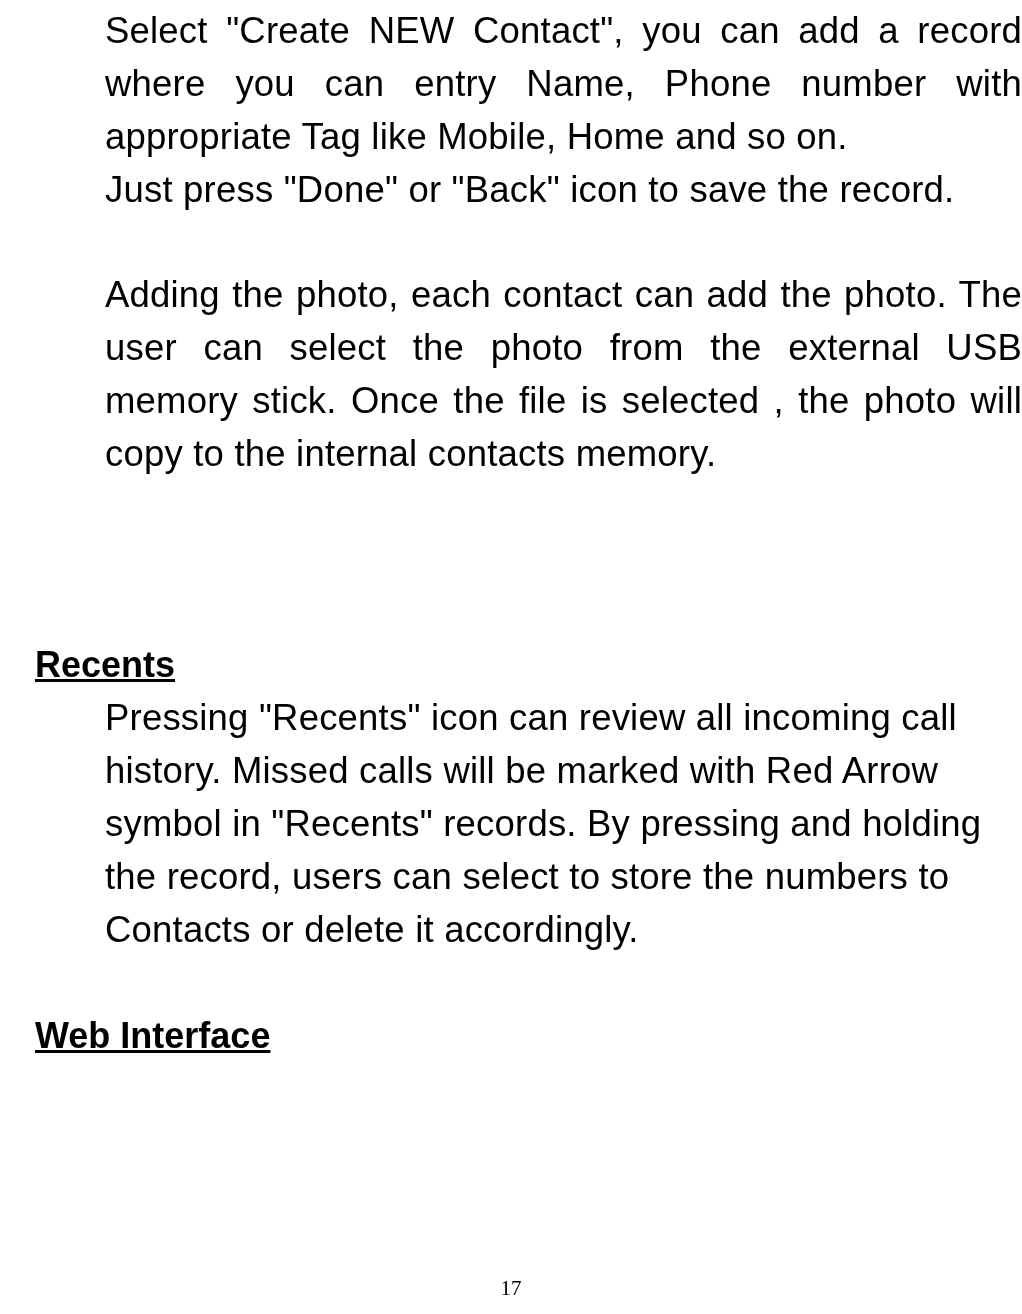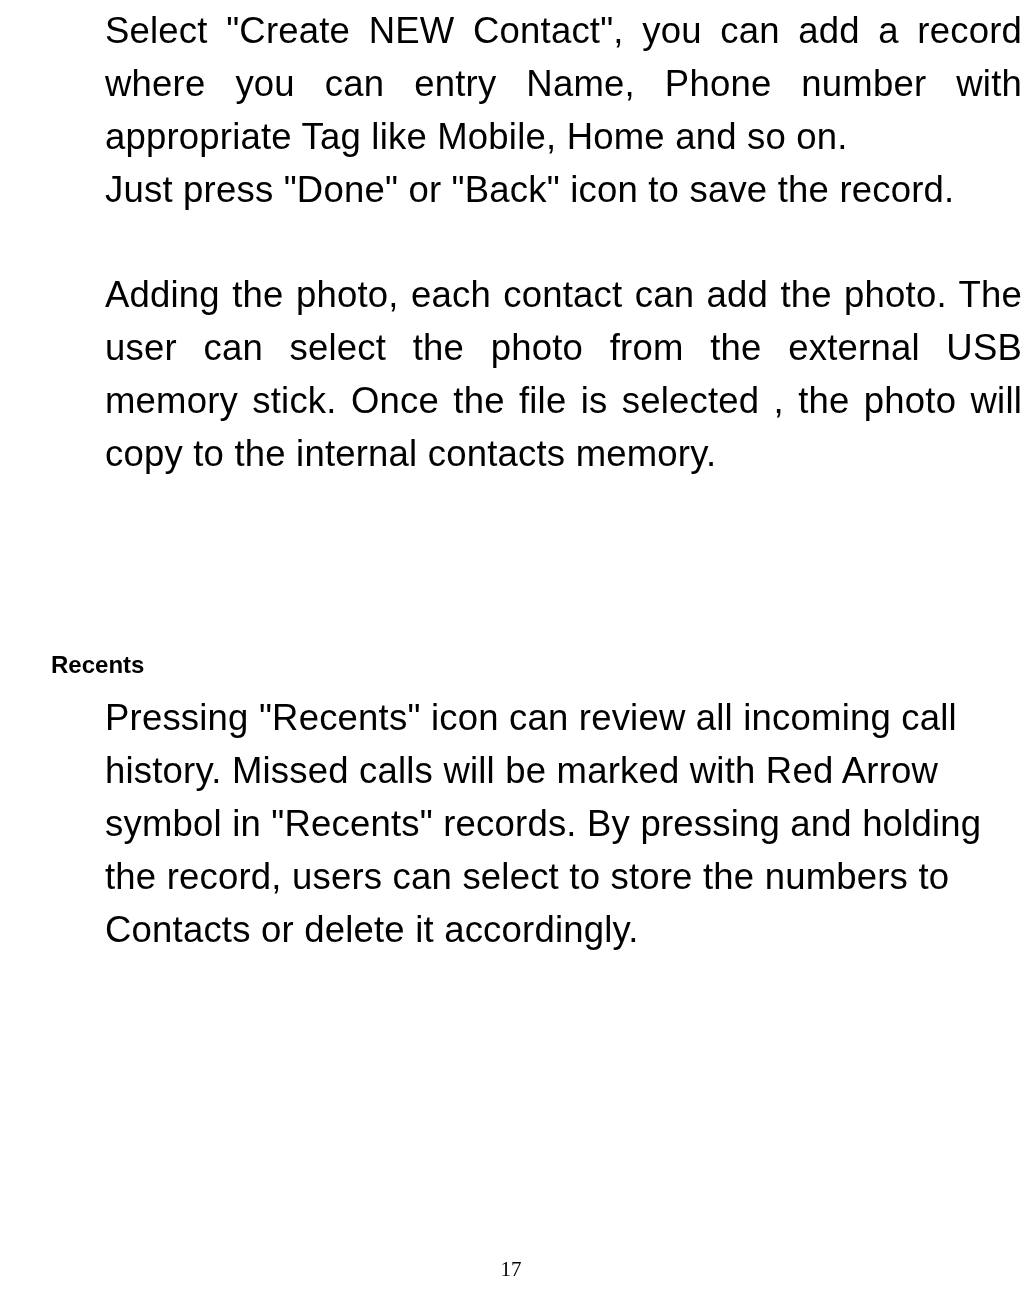--- a/index.html
+++ b/index.html
@@ -28,29 +28,30 @@
     margin-right: 0;
     font-size: 36.5px;
     line-height: 53px;
     text-align: justify;
     text-justify: inter-word;
     letter-spacing: 0.2px;
   }
   .gap-small { height: 52px; }
   .gap-med   { height: 106px; }
   .heading {
-    margin-left: 16px;
-    font-size: 24px;
+    margin-left: 0;
+    font-size: 36px;
     font-weight: bold;
     line-height: 53px;
+    text-decoration: underline;
   }
   .gap-head  { height: 53px; }
   .page-num {
     position: absolute;
-    bottom: 32px;
+    bottom: 13px;
     left: 0;
     width: 1022px;
     text-align: center;
     font-size: 21px;
     font-family: "Times New Roman", Times, serif;
     color: #000000;
   }
 </style>
 </head>
 <body>
@@ -68,17 +69,18 @@
     <div class="gap-small"></div>
 
 
     <div class="gap-med"></div>
 
     <div class="heading">Recents</div>
     <div class="para" style="text-align:left;">Pressing "Recents" icon can review all incoming call history. Missed calls will be marked with Red Arrow symbol in "Recents" records. By pressing and holding the record, users can select to store the numbers to Contacts or delete it accordingly.</div>
 
     <div class="gap-head"></div>
 
+    <div class="heading">Web Interface</div>
 
   </div>
 
   <div class="page-num">17</div>
 </div>
 
 </body></html>

